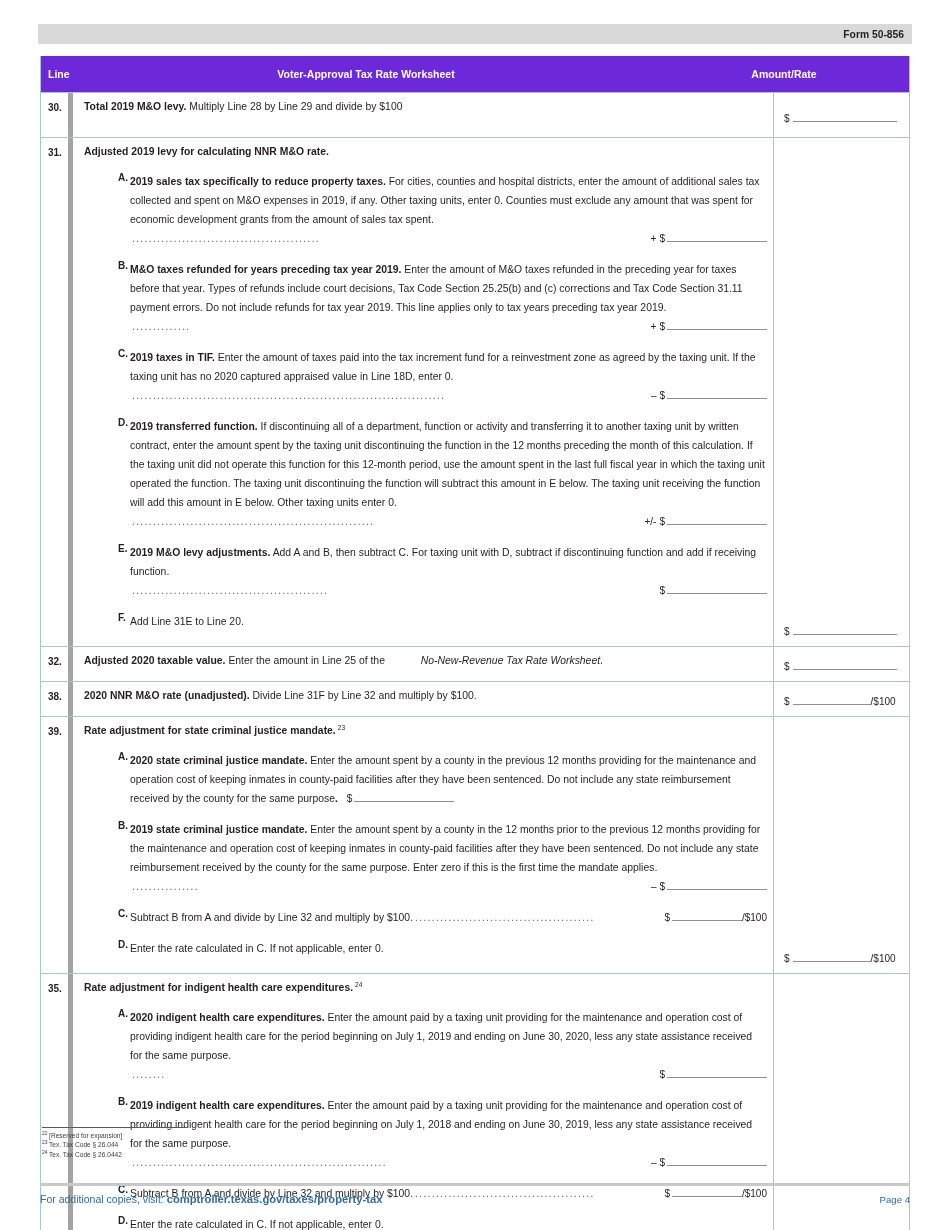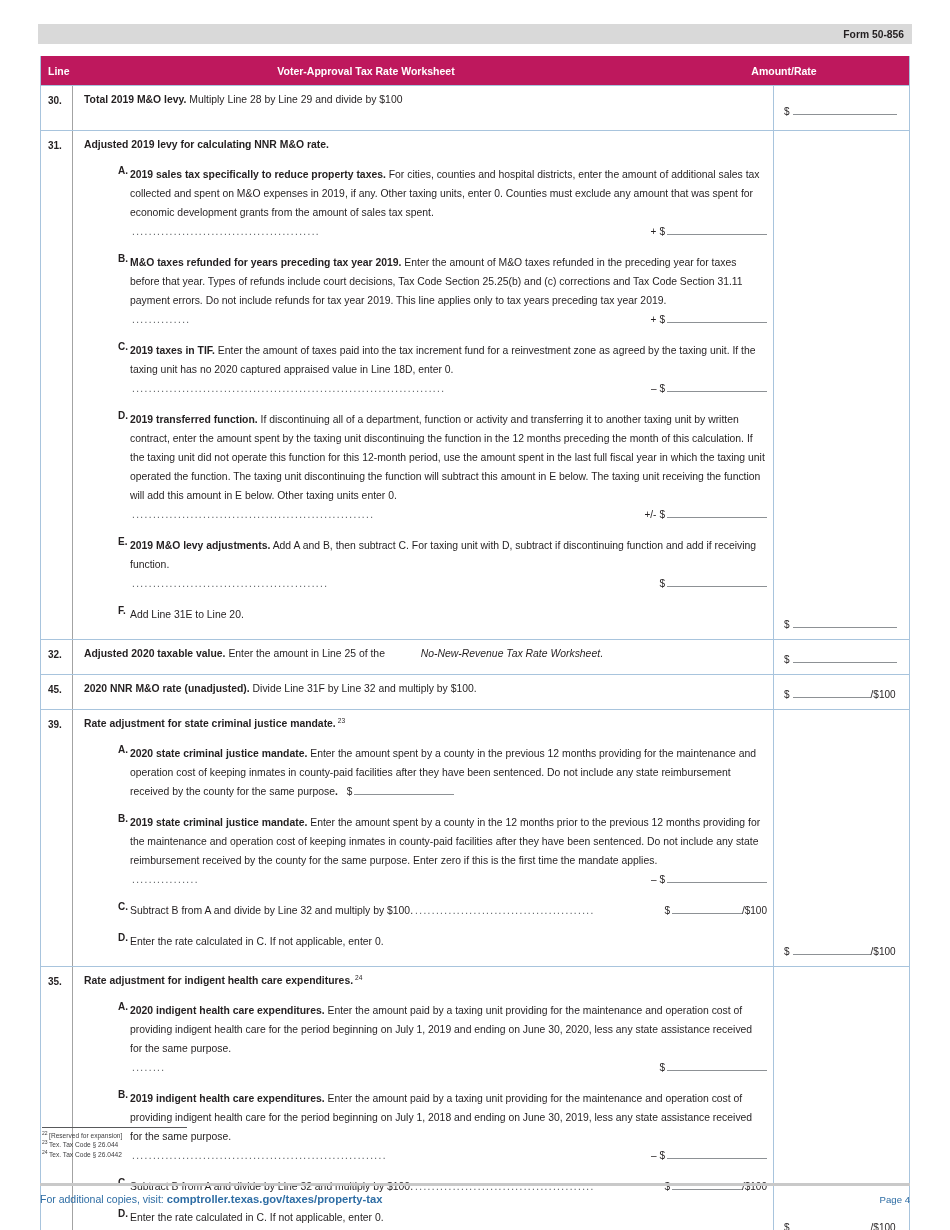--- a/index.html
+++ b/index.html
@@ -49,23 +49,23 @@
   .wtable {
     position: absolute;
     left: 40px; top: 56px;
     width: 870px;
     border-left: 1px solid #a8c4dd;
     border-right: 1px solid #a8c4dd;
     border-bottom: 1px solid #a8c4dd;
   }
   .thead {
     display: flex;
-    background: #be185d;
+    background: #6d28d9;
     color: #ffffff;
-    height: 29px;
+    height: 36px;
     align-items: center;
     font-size: 10.5px;
     font-weight: bold;
   }
   .th-line { width: 32px; padding-left: 7px; }
   .th-mid  { flex: 1; text-align: center; }
   .th-amt  { width: 250px; text-align: center; }
 
   .trow {
     display: flex;
@@ -73,21 +73,21 @@
     position: relative;
   }
   .trow:first-of-type { border-top: none; }
 
   .c-line {
     width: 32px;
     flex: 0 0 32px;
     font-size: 10px;
     font-weight: bold;
     padding: 9px 0 0 7px;
-    border-right: 1px solid #a3a3a3;
+    border-right: 5px solid #a3a3a3;
   }
   .c-body {
     flex: 1 1 auto;
     padding: 7px 6px 7px 11px;
     position: relative;
     min-width: 0;
   }
   .c-amt {
     width: 136px;
     flex: 0 0 136px;
@@ -381,21 +381,21 @@
       </div>
       <div class="c-amt">
         <div class="amtfield amt-bottom">
           <span class="dollar">$</span>
           <span class="blank"></span>
         </div>
       </div>
     </div>
 
     <div class="trow">
-      <div class="c-line">45.</div>
+      <div class="c-line">38.</div>
       <div class="c-body" style="min-height:34px;">
         <div class="maintitle">
           <b>2020 NNR M&amp;O rate (unadjusted).</b><span> Divide Line 31F by Line 32 and multiply by $100.</span>
         </div>
       </div>
       <div class="c-amt">
         <div class="amtfield amt-bottom">
           <span class="dollar">$</span>
           <span class="blank rate"></span>
           <span class="per100">/$100</span>

